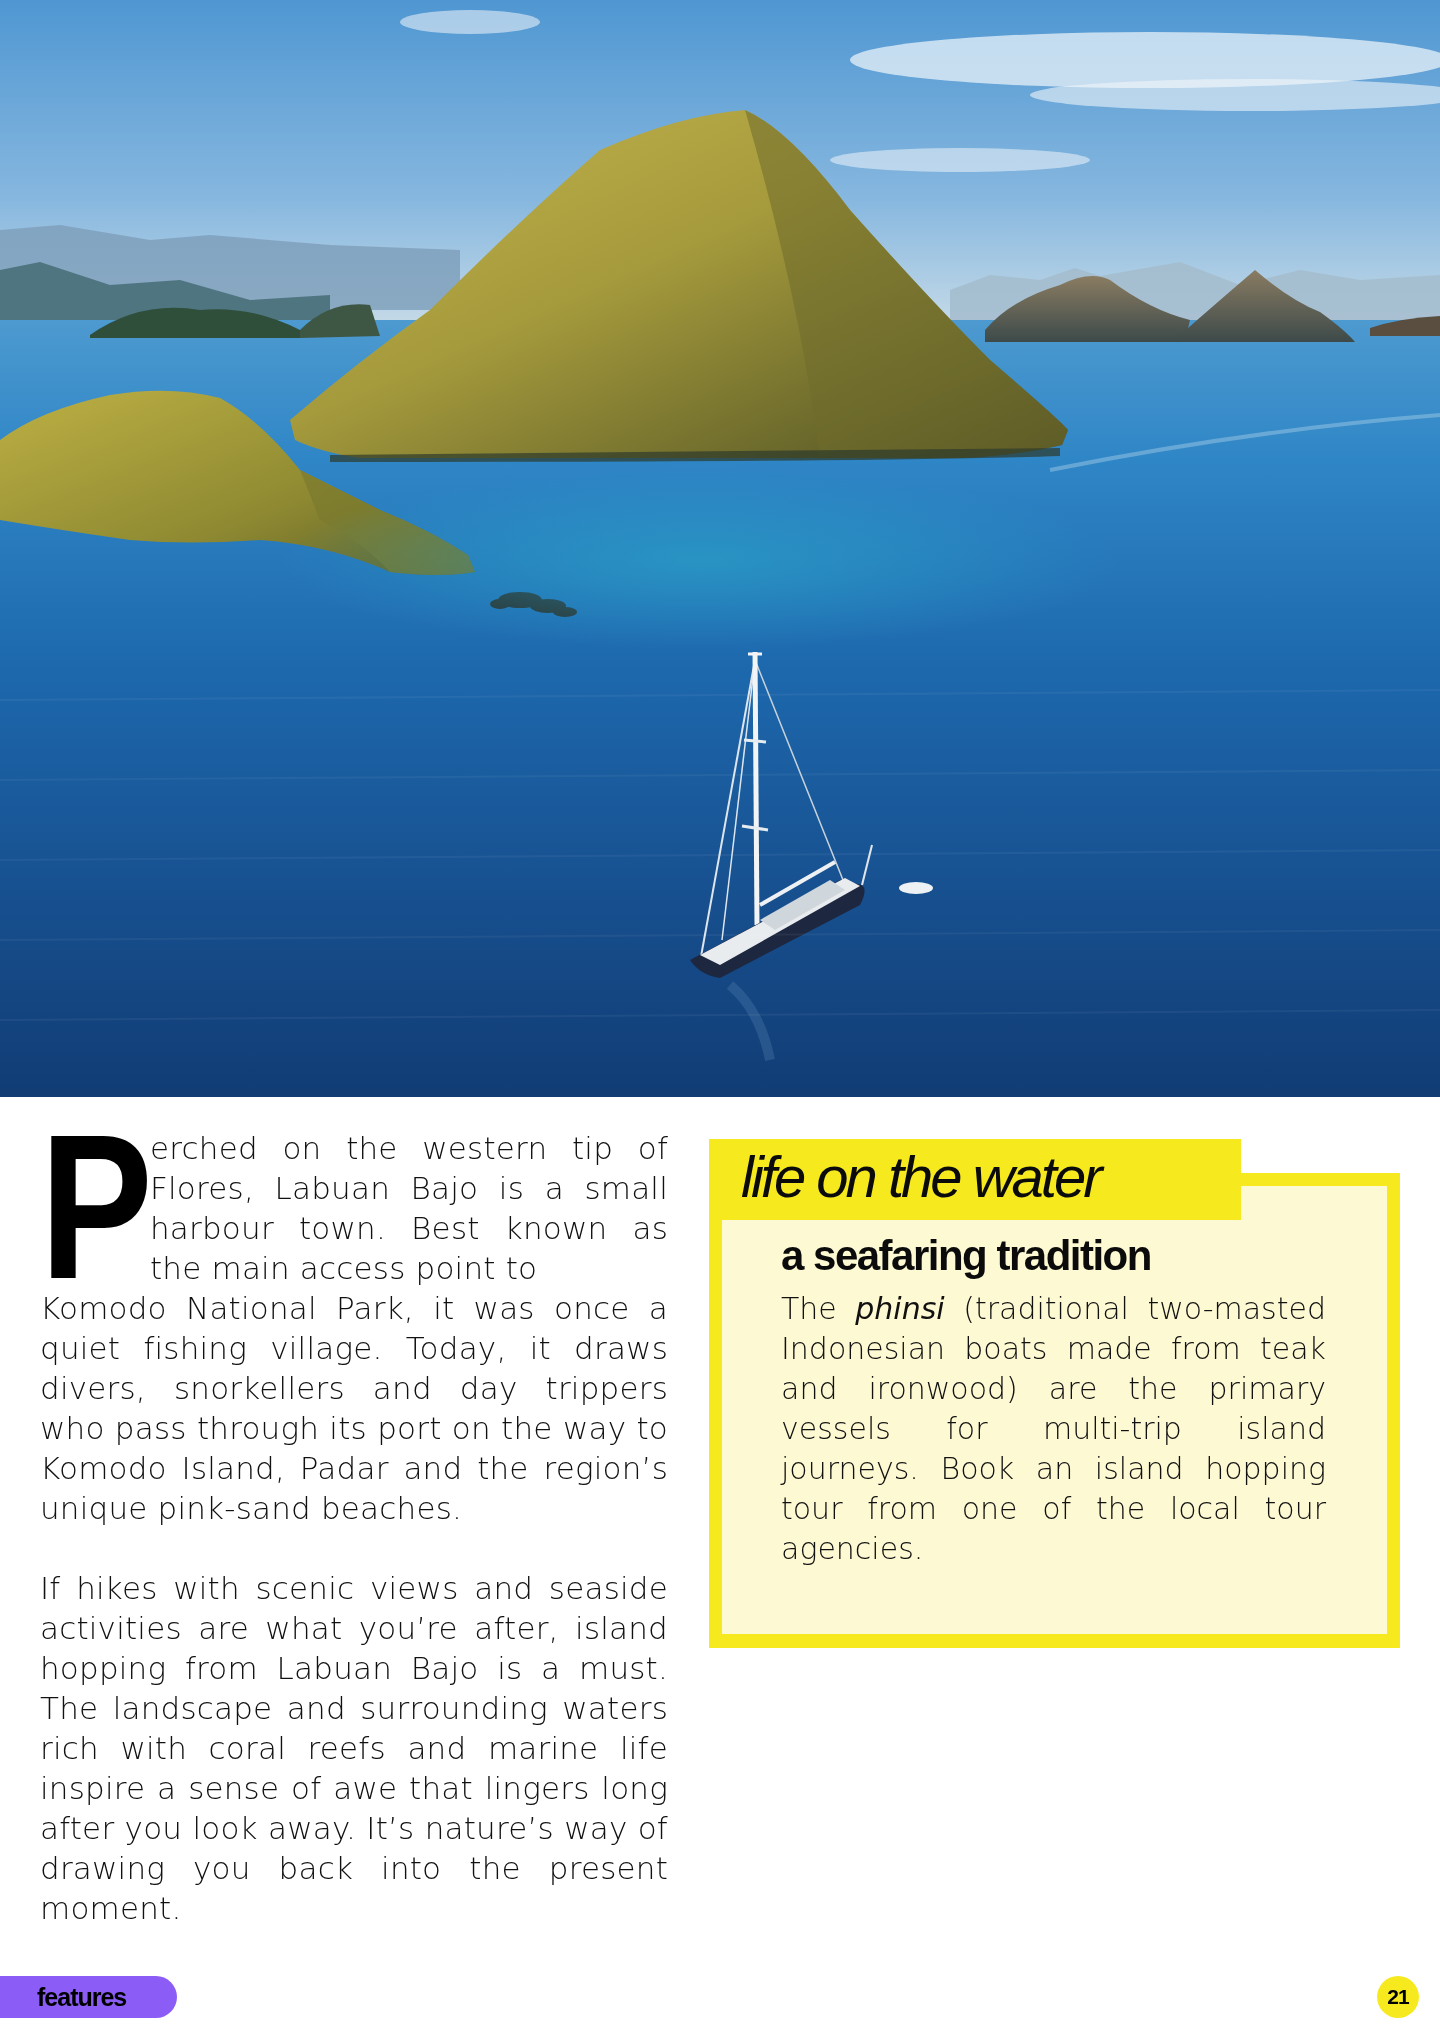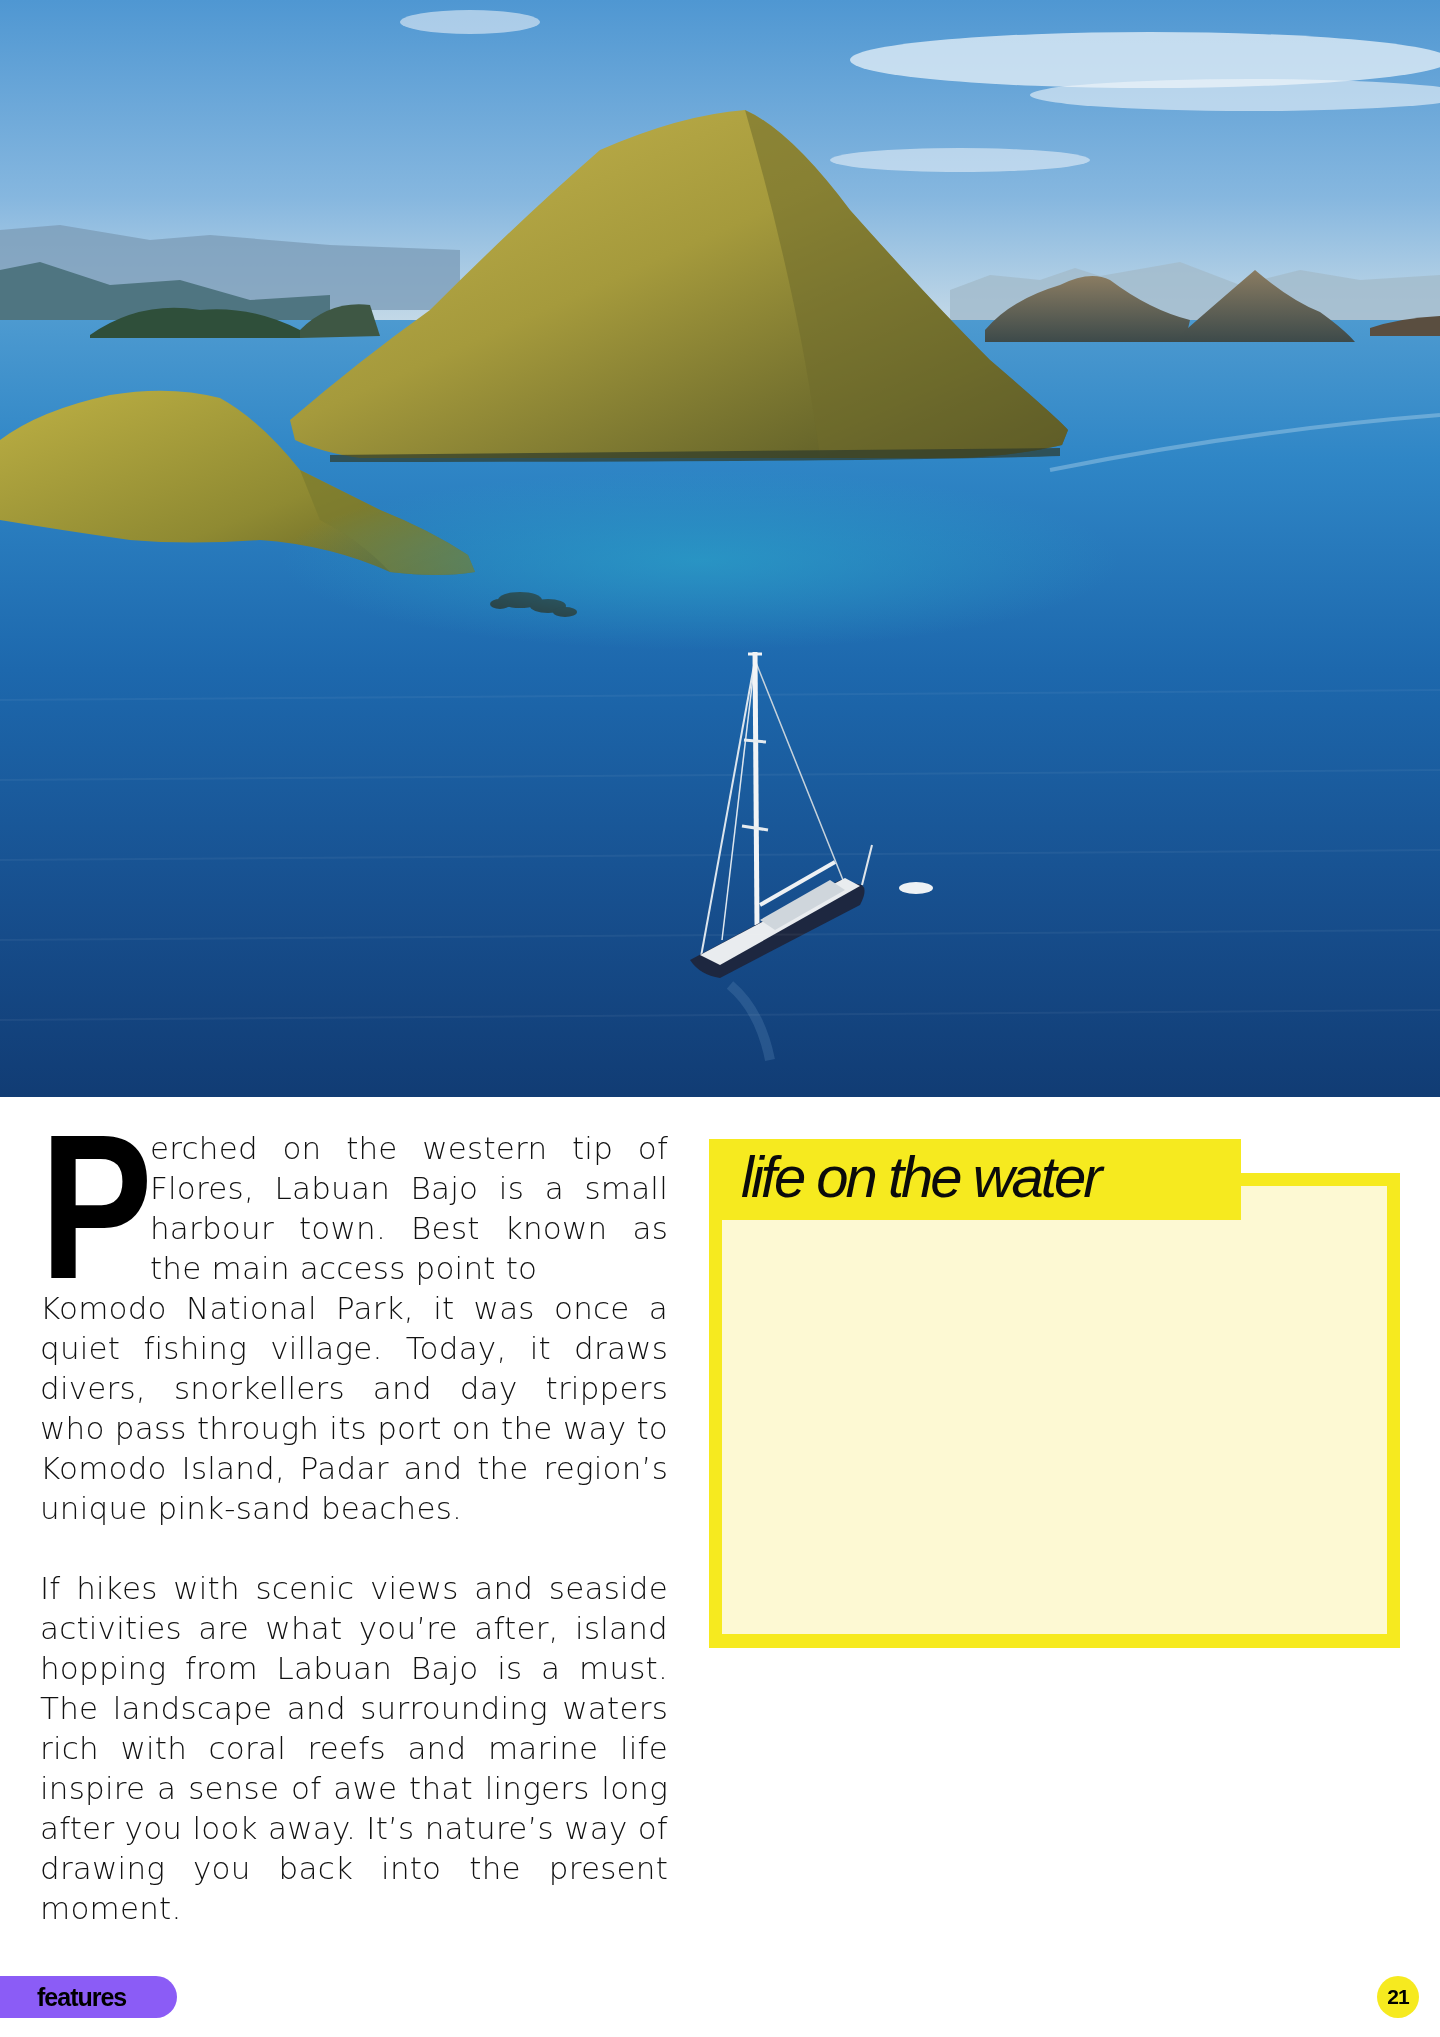--- a/index.html
+++ b/index.html
@@ -197,18 +197,20 @@
   </p>
   <p class="para">If hikes with scenic views and seaside activities are what you’re after, island hopping from Labuan Bajo is a must. The landscape and surrounding waters rich with coral reefs and marine life inspire a sense of awe that lingers long after you look away. It’s nature’s way of drawing you back into the present moment.</p>
 </div>
 
 <div class="sidebar">
   <div class="frame"></div>
   <div class="inner"></div>
   <div class="tab">
     <div class="tab-title">life on the water</div>
   </div>
+  <div class="subhead">a seafaring tradition</div>
+  <p class="body"><span>The </span><em>phinsi</em><span> (traditional two-masted Indonesian boats made from teak and ironwood) are the primary vessels for multi-trip island journeys. Book an island hopping tour from one of the local tour agencies.</span></p>
 </div>
 
 <div class="footer-pill">
   <span>features</span>
 </div>
 <div class="page-num">21</div>
 
 </body></html>

